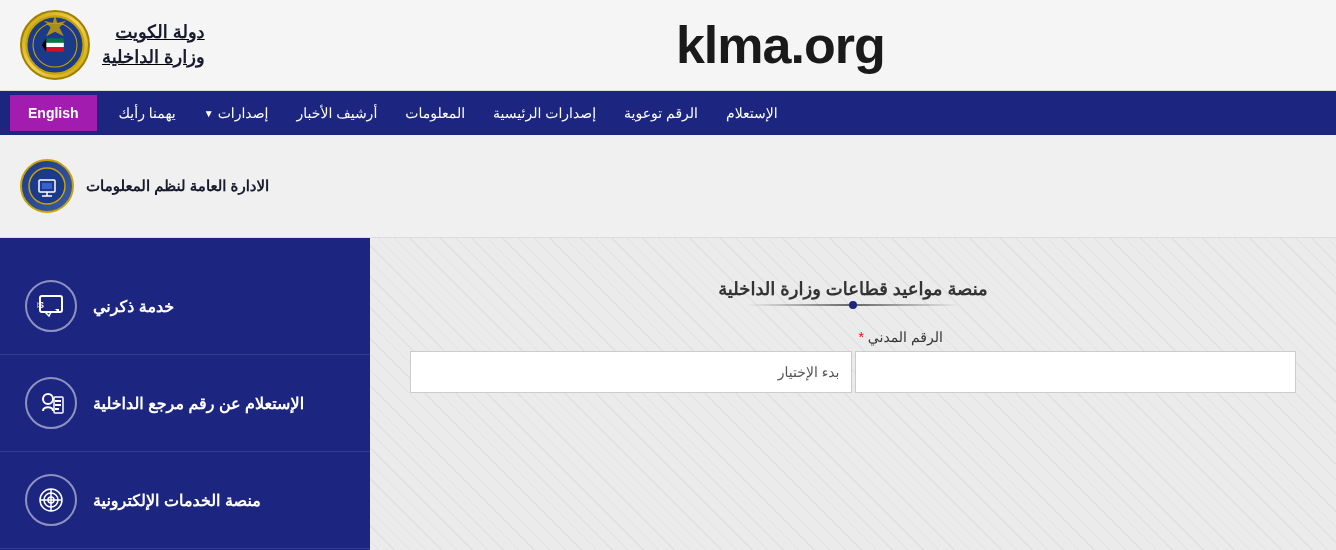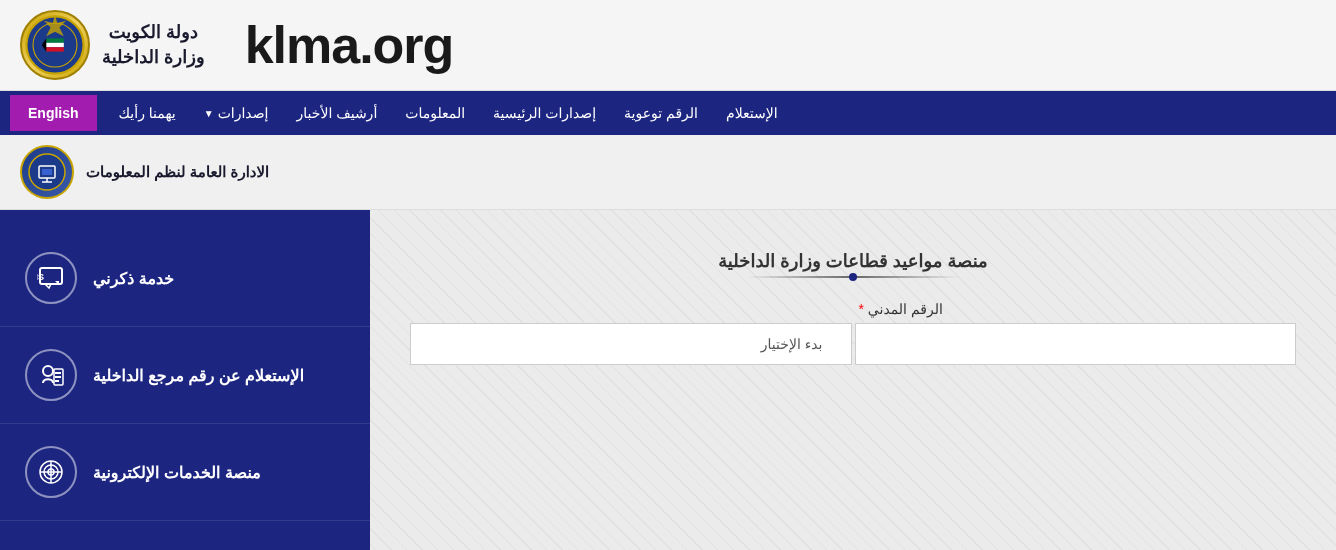--- a/index.html
+++ b/index.html
@@ -25,33 +25,34 @@
       justify-content: flex-end;
       padding: 10px 20px;
       border-bottom: 1px solid #ddd;
     }
     .header-logo-area {
       display: flex;
       align-items: center;
       gap: 12px;
     }
     .header-text {
-      text-align: center;
+      text-align: right;
+      text-decoration: underline;
     }
     .header-title-ar {
       font-size: 18px;
       font-weight: bold;
       color: #1a1a2e;
       line-height: 1.4;
     }
     .site-title-area {
       flex: 1;
       display: flex;
       align-items: center;
-      justify-content: flex-end;
+      justify-content: center;
       padding-left: 40px;
     }
     .site-title {
       font-size: 52px;
       font-weight: 900;
       color: #1a1a1a;
       letter-spacing: -1px;
     }
 
     
@@ -113,21 +114,21 @@
         transparent,
         transparent 10px,
         rgba(200,200,200,0.3) 10px,
         rgba(200,200,200,0.3) 11px
       );
     }
 
     
     .info-bar {
       background-color: #f0f0f0;
-      padding: 10px 20px;
+      padding: 24px 20px;
       display: flex;
       align-items: center;
       justify-content: flex-end;
       gap: 12px;
       border-bottom: 1px solid #ddd;
     }
     .info-bar-text {
       font-size: 15px;
       color: #1a1a2e;
       font-weight: bold;
@@ -188,21 +189,21 @@
       width: 100%;
       padding: 10px 12px;
       border: 1px solid #ccc;
       background-color: #fff;
       font-size: 14px;
       height: 42px;
       direction: rtl;
     }
     .form-select-btn {
       width: 100%;
-      padding: 10px 28px;
+      padding: 10px 11px;
       border: 1px solid #ccc;
       background-color: #fff;
       font-size: 14px;
       height: 42px;
       cursor: pointer;
       text-align: right;
       direction: rtl;
       color: #555;
     }
 

